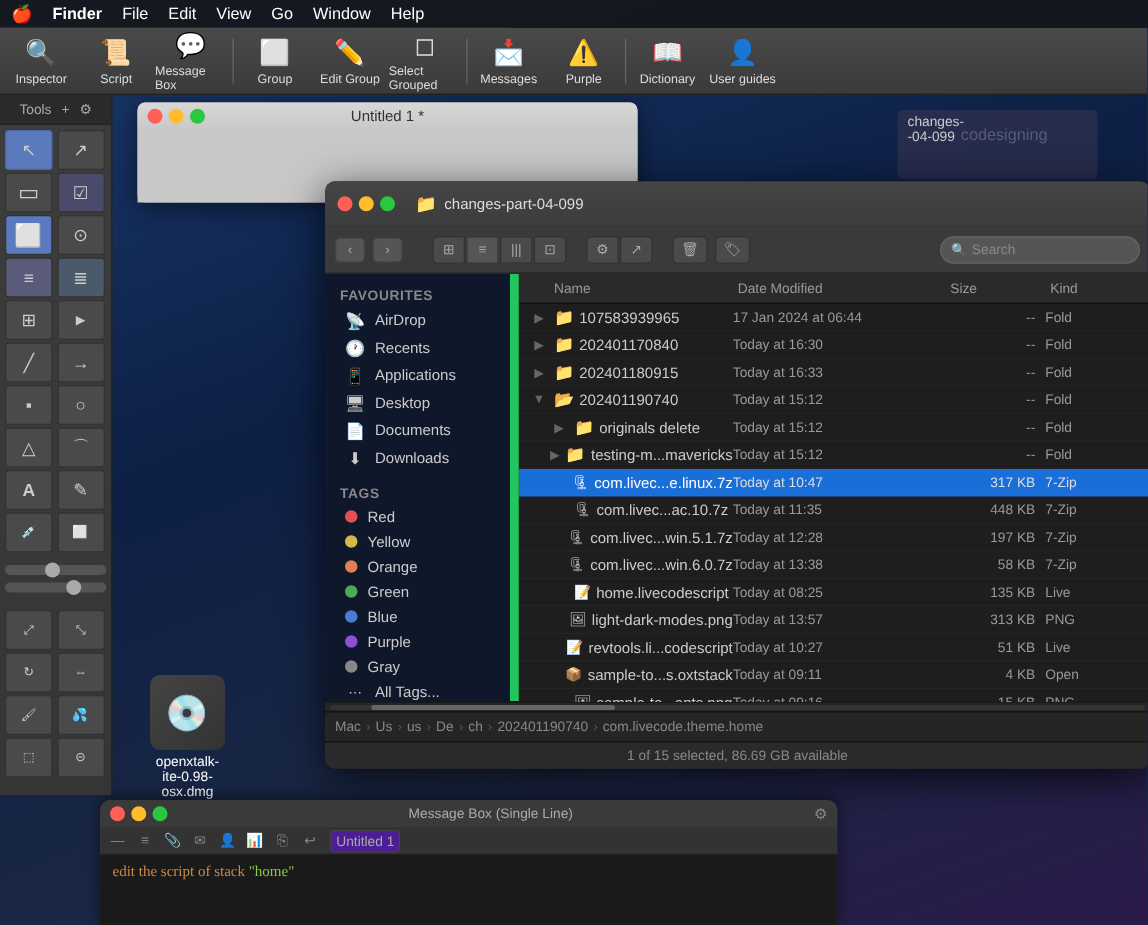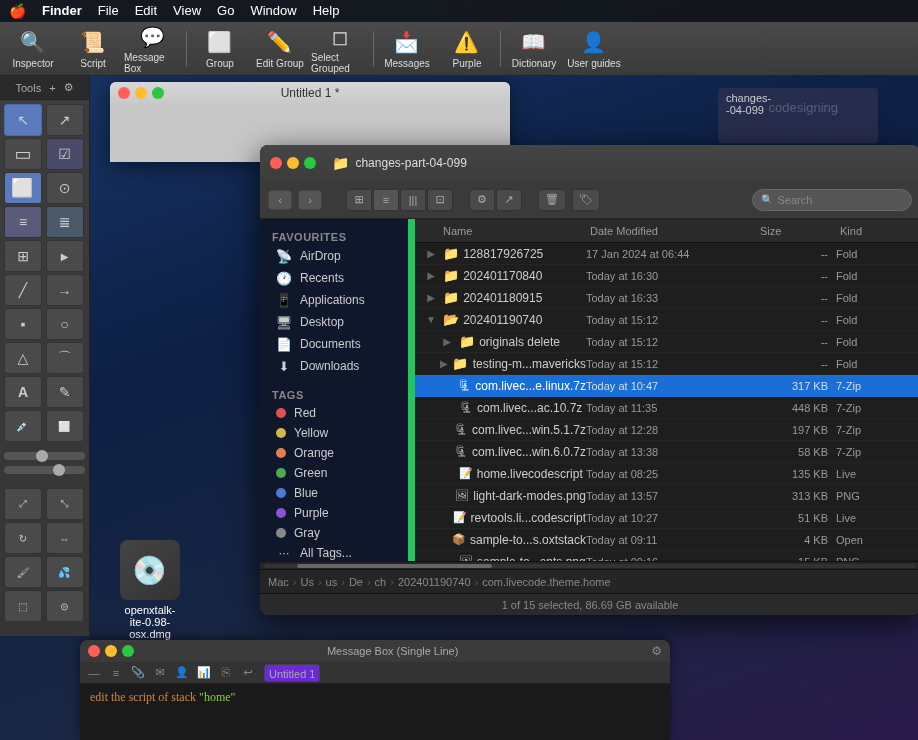--- a/index.html
+++ b/index.html
@@ -774,21 +774,21 @@
         <div class="col-name">Name</div>
         <div class="col-modified">Date Modified</div>
         <div class="col-size">Size</div>
         <div class="col-kind">Kind</div>
       </div>
 
       <div class="finder-row">
         <div class="row-name">
           <span class="row-disclosure">▶</span>
           <span class="folder-icon">📁</span>
-          <span>128817926725</span>
+          <span>107583939965</span>
         </div>
         <div class="row-modified">17 Jan 2024 at 06:44</div>
         <div class="row-size">--</div>
         <div class="row-kind">Fold</div>
       </div>
 
       <div class="finder-row">
         <div class="row-name">
           <span class="row-disclosure">▶</span>
           <span class="folder-icon">📁</span>
@@ -989,20 +989,20 @@
   </div>
   <div class="msgbox-toolbar">
     <div class="msgbox-tool-btn">—</div>
     <div class="msgbox-tool-btn">≡</div>
     <div class="msgbox-tool-btn">📎</div>
     <div class="msgbox-tool-btn">✉</div>
     <div class="msgbox-tool-btn">👤</div>
     <div class="msgbox-tool-btn">📊</div>
     <div class="msgbox-tool-btn">⎘</div>
     <div class="msgbox-tool-btn">↩</div>
-    <span style="margin-left:4px;padding:0 4px;height:18px;line-height:18px;background:#6d28d9;border:1px solid #444;border-radius:3px;color:#aaa;font-size:11px;">Untitled 1</span>
+    <span style="margin-left:4px;padding:0 4px;height:18px;line-height:18px;background:#4c1d95;border:1px solid #444;border-radius:3px;color:#aaa;font-size:11px;">Untitled 1</span>
   </div>
   <div class="msgbox-content">
     <span class="kw">edit</span>
     <span> the script of stack </span>
     <span class="str">"home"</span>
   </div>
 </div>
 
 </body></html>

